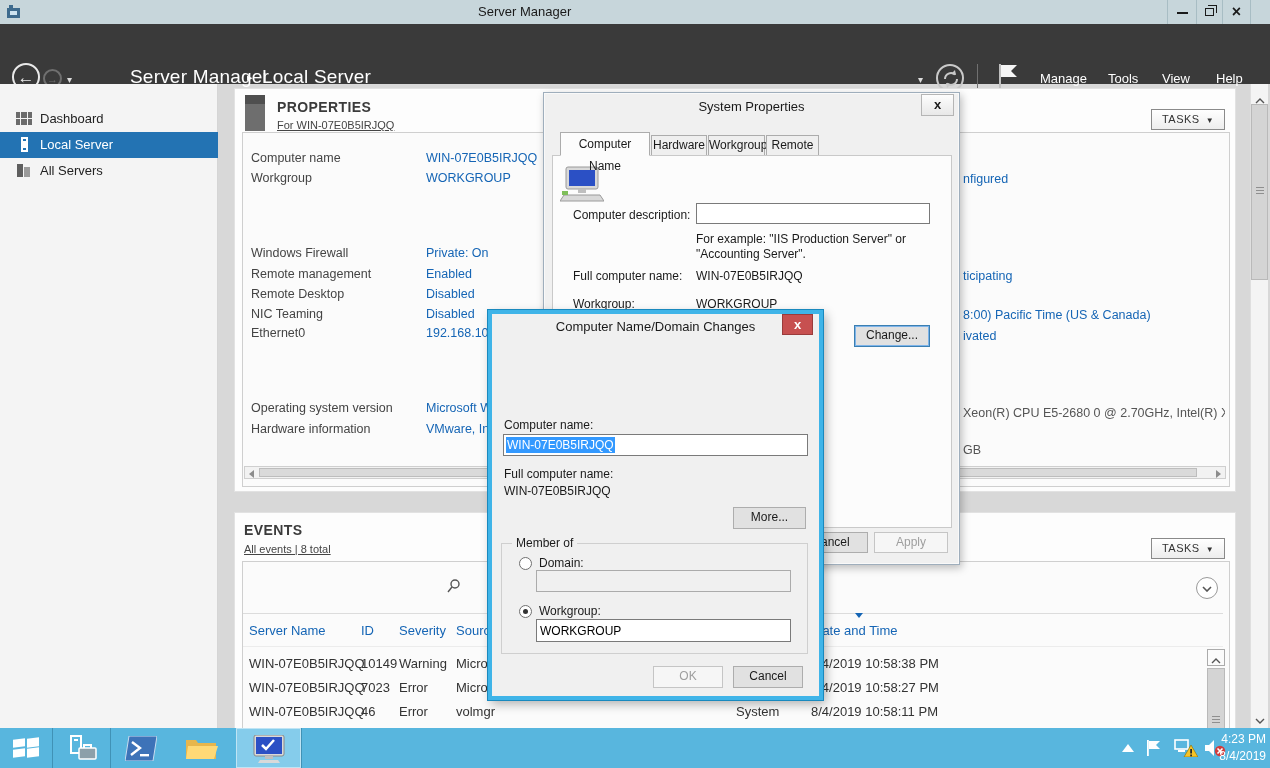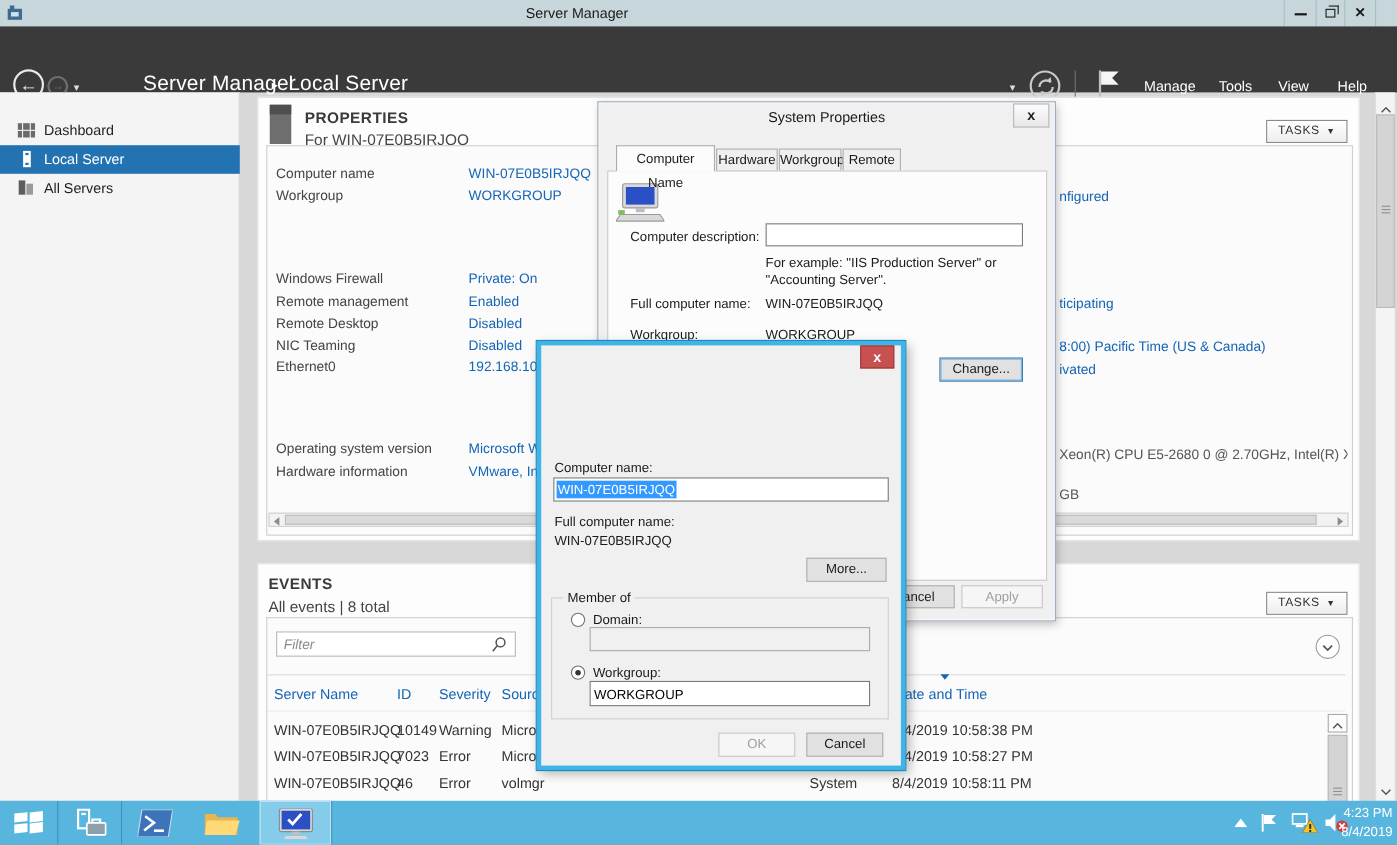--- a/index.html
+++ b/index.html
@@ -34,21 +34,21 @@
   .sidebar { left:0; top:84px; width:218px; height:644px; background:#F4F4F4; border-right:1px solid #D5D5D5; }
   .sideitem { left:0; width:218px; height:26px; line-height:26px; font-size:13px; color:#222; }
   .sideitem .lab { position:absolute; left:40px; top:0; }
   .sideitem .ic { position:absolute; left:16px; top:5px; }
   .sideitem.sel { background:#2373B3; color:#FFF; }
   .subarrow { position:absolute; left:198px; top:0; font-size:10px; color:#555; }
 
   
   .panel { background:#FDFDFD; border:1px solid #E2E2E2; }
   .panel-title { font-size:14px; font-weight:bold; color:#3B3B3B; letter-spacing:.4px; }
-  .panel-sub { font-size:14px; color:#444; }
+  .panel-sub { font-size:11px; color:#444;text-decoration:underline; }
   .innerbox { position:absolute; border:1px solid #CFCFCF; background:#FBFBFB; }
   .tasksbtn { position:absolute; width:74px; height:21px; border:1px solid #8A8A8A; background:linear-gradient(#FFFFFF,#EDEDED); font-size:11px; color:#333; text-align:center; line-height:19px; letter-spacing:.5px; }
   .tasksbtn .car { font-size:8px; margin-left:6px; color:#333; }
 
   .proplbl { position:absolute; font-size:12.5px; color:#444; white-space:nowrap; }
   .propval { position:absolute; font-size:12.5px; color:#1565B5; white-space:nowrap; }
   .propval.plain { color:#555; }
 
   
   .hscroll { position:absolute; height:13px; background:#F2F2F2; border:1px solid #CFCFCF; }
@@ -244,21 +244,20 @@
   <div class="abs panel" style="left:234px;top:512px;width:1002px;height:216px;border-bottom:none">
     <div class="abs panel-title" style="left:9px;top:9px">EVENTS</div>
     <div class="abs panel-sub" style="left:9px;top:30px">All events | 8 total</div>
     <div class="tasksbtn" style="left:916px;top:25px"><span>TASKS</span><span class="car">▼</span></div>
     <div class="innerbox" style="left:7px;top:48px;width:988px;height:168px;border-bottom:none"></div>
     <div class="chevcircle" style="left:961px;top:64px">
       <svg width="10" height="6" style="margin-top:8px">
           <path d="M1 1 L5 5 L9 1" stroke="#555" stroke-width="1.6" fill="none"></path>
         </svg>
     </div>
-    <input class="filterbox" style="left: 16px; top: 61px;" placeholder="Filter">
     <svg class="abs" style="left:212px;top:66px" width="14" height="14">
         <circle cx="8" cy="5" r="4" stroke="#555" stroke-width="1.4" fill="none"></circle>
         <line x1="5" y1="8" x2="1" y2="13" stroke="#555" stroke-width="1.4"></line>
       </svg>
     <div class="abs" style="left:8px;top:100px;width:980px;height:1px;background:#DCDCDC"></div>
 
     <span class="colhead" style="left:14px;top:110px">Server Name</span>
     <span class="colhead" style="left:126px;top:110px">ID</span>
     <span class="colhead" style="left:164px;top:110px">Severity</span>
     <span class="colhead" style="left:221px;top:110px">Source</span>
@@ -349,20 +348,21 @@
     <div class="dtext" style="left:152px;top:204px">WORKGROUP</div>
 
     <div class="wbtn focus" style="left:310px;top:232px;width:76px;height:22px">Change...</div>
 
     <div class="wbtn" style="left:170px;top:439px;width:74px;height:21px"></div>
     <div class="wbtn" style="left:250px;top:439px;width:74px;height:21px">Cancel</div>
     <div class="wbtn dis" style="left:330px;top:439px;width:74px;height:21px">Apply</div>
   </div>
 
   <div class="abs dlg2">
+    <div class="dlgtitle" style="padding-top:5px">Computer Name/Domain Changes</div>
     <div class="closebox red" style="left:290px;top:0;width:31px;height:21px"><span>x</span></div>
 
 
     <div class="dtext" style="left:12px;top:104px">Computer name:</div>
     <div class="selinput" style="left:11px;top:120px;width:305px;height:22px"><span>WIN-07E0B5IRJQQ</span></div>
 
     <div class="dtext" style="left:12px;top:153px">Full computer name:</div>
     <div class="dtext" style="left:12px;top:170px">WIN-07E0B5IRJQQ</div>
 
     <div class="wbtn" style="left:241px;top:193px;width:73px;height:22px">More...</div>

